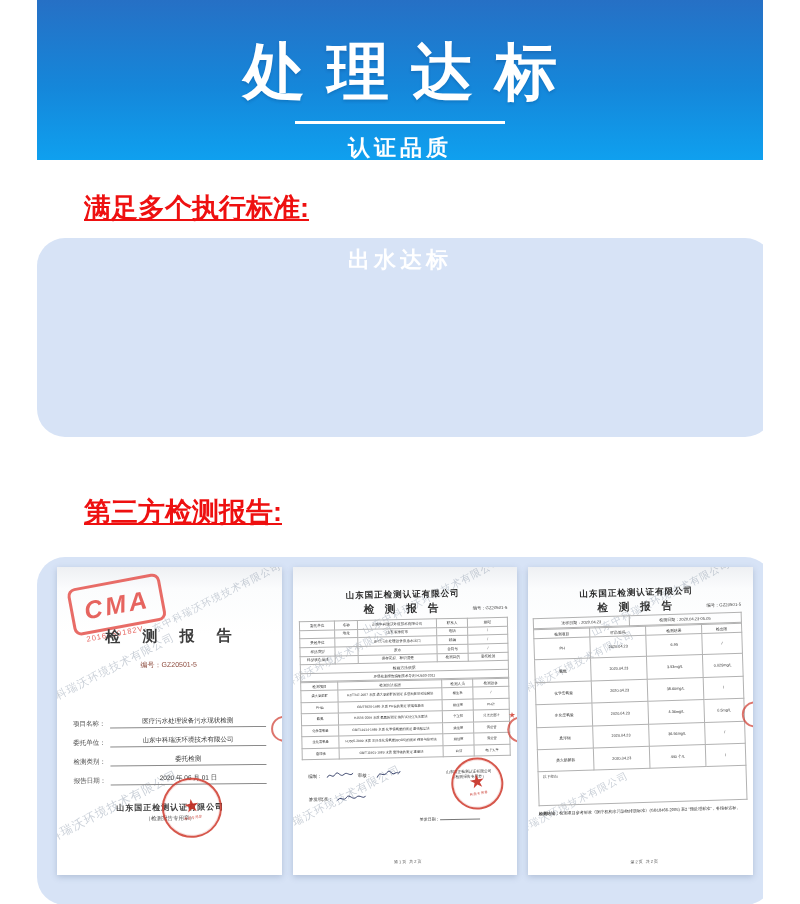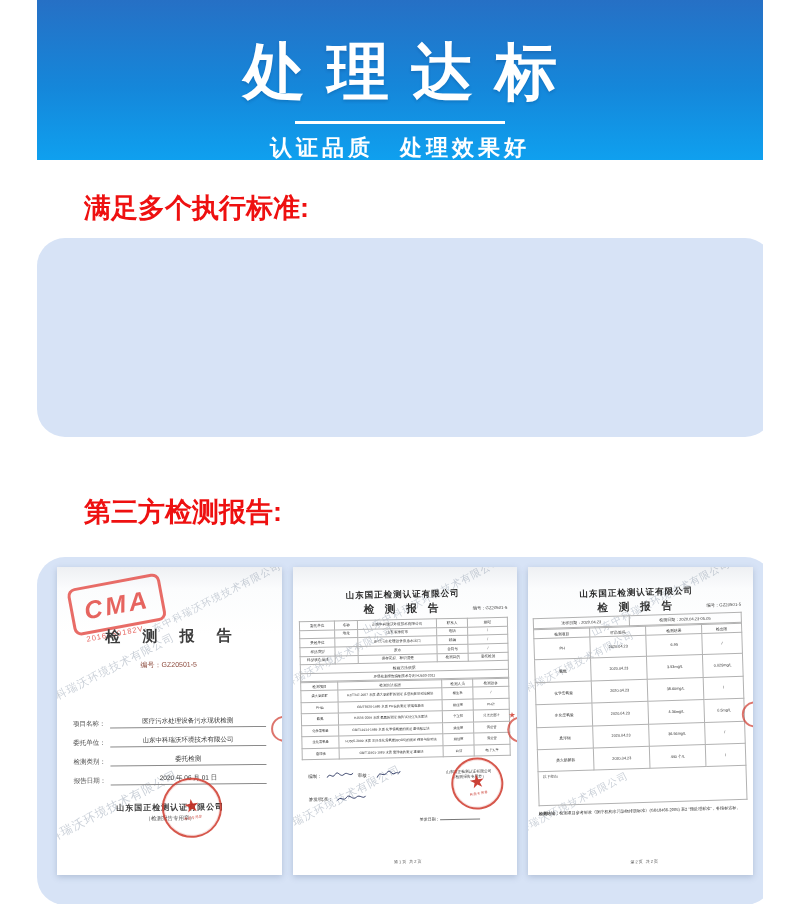--- a/index.html
+++ b/index.html
@@ -11,24 +11,24 @@
   }
   *{box-sizing:border-box;margin:0;padding:0;}
   html,body{background:#fff;}
   body{font-family:"Liberation Sans","DejaVu Sans",sans-serif;}
   .page{position:relative;width:726px;height:904px;margin:0 auto;background:#fff;overflow:hidden;}
 
   
   .banner{height:160px;background:linear-gradient(180deg,var(--banner-top) 0%,#1587da 55%,var(--banner-bottom) 100%);text-align:center;color:#fff;}
   .banner-title{padding-top:30px;font-size:62px;font-weight:bold;letter-spacing:22px;text-indent:22px;text-shadow:0 2px 3px rgba(0,40,90,.18);}
   .banner-underline{width:210px;height:3px;background:#fff;margin:7px auto 9px;}
-  .banner-tagline{display:flex;justify-content:center;gap:26px;font-size:22px;font-weight:bold;letter-spacing:4px;}
-
-  
-  .sec-heading{color:var(--accent-red);font-size:27px;font-weight:bold;margin-left:47px;}
+  .banner-tagline{display:flex;justify-content:center;gap:26px;font-size:22px;font-weight:bold;letter-spacing:4px;flex-direction:column;}
+
+  
+  .sec-heading{color:var(--accent-red);font-size:27px;font-weight:bold;margin-left:47px;text-decoration:underline;}
   .h-standards{margin-top:30px;}
   .h-reports{margin-top:57px;}
 
   
   .box{width:736px;margin:0 auto;background:var(--box-blue);border-radius:28px;}
   .standards-box{margin-top:12px;height:199px;padding:42px 20px 0 83px;}
   .standard-line{font-size:21px;font-weight:600;color:#222;line-height:37px;letter-spacing:0.5px;}
 
   
   .reports-box{margin-top:27px;height:348px;padding:10px 20px;display:flex;gap:11px;}
@@ -97,20 +97,21 @@
 <body>
 
 <div class="page">
 
   <div class="banner">
     <div class="banner-title">处理达标</div>
     <div class="banner-underline"></div>
     <div class="banner-tagline">
       <span>认证品质</span>
       <span>处理效果好</span>
+      <span>出水达标</span>
     </div>
   </div>
 
   <div class="sec-heading h-standards">满足多个执行标准:</div>
   <div class="box standards-box">
   </div>
 
   <div class="sec-heading h-reports">第三方检测报告:</div>
   <div class="box reports-box">
 

